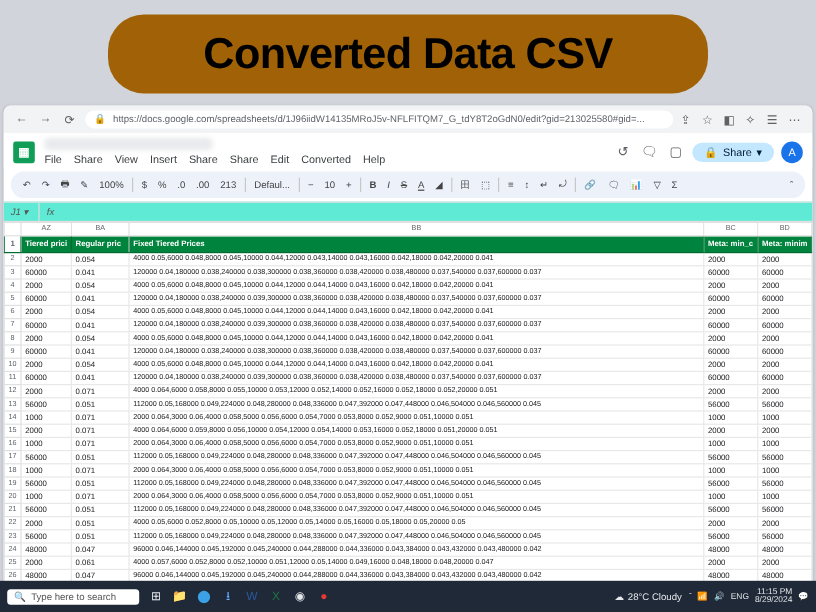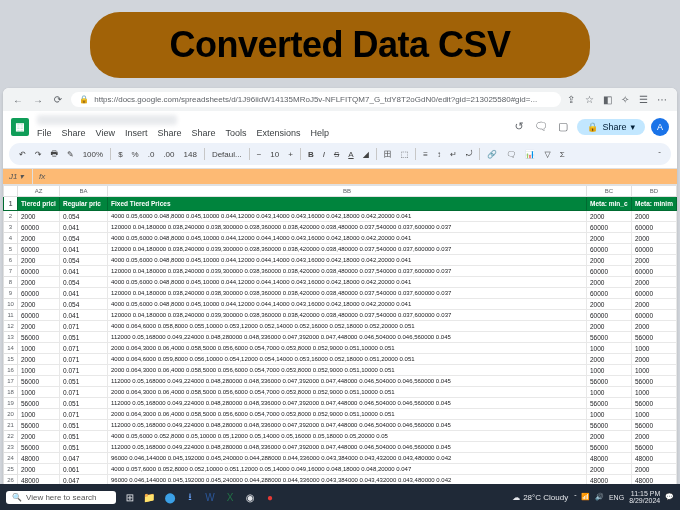--- a/index.html
+++ b/index.html
@@ -140,21 +140,21 @@
     font-size: 8px;
   }
 
   .formula-bar {
     display: flex;
     align-items: center;
     border-top: 1px solid #e0e0e0;
     border-bottom: 1px solid #e0e0e0;
     font-size: 8px;
     color: #555;
-    background:#fdba74;
+    background:#5eead4;
   }
   .formula-bar .cellref {
     width: 30px;
     padding: 3px 6px;
     border-right: 1px solid #e0e0e0;
     font-style: italic;
     display:flex;align-items:center;gap:2px;
   }
   .formula-bar .fx { padding: 3px 6px; flex: 1; font-style: italic; }
 
@@ -296,22 +296,22 @@
     <div class="sheets-logo">▦</div>
     <div class="sheets-title-area">
       <div class="sheets-title-blur"></div>
       <div class="sheets-menu" id="menu">
           <span>File</span>
           <span>Share</span>
           <span>View</span>
           <span>Insert</span>
           <span>Share</span>
           <span>Share</span>
-          <span>Tools</span>
-          <span>Extensions</span>
+          <span>Edit</span>
+          <span>Converted</span>
           <span>Help</span>
         </div>
     </div>
     <div class="sheets-right">
       <span class="icon-btn">↺</span>
       <span class="icon-btn">🗨</span>
       <span class="icon-btn">▢</span>
       <div class="share-btn">
         <span>🔒</span>
         <span>Share</span>
@@ -325,21 +325,21 @@
     <span class="tb">↶</span>
     <span class="tb">↷</span>
     <span class="tb">🖶</span>
     <span class="tb">✎</span>
     <span class="tb zoom">100%</span>
     <span class="sep"></span>
     <span class="tb">$</span>
     <span class="tb">%</span>
     <span class="tb">.0</span>
     <span class="tb">.00</span>
-    <span class="tb">148</span>
+    <span class="tb">213</span>
     <span class="sep"></span>
     <span class="tb fontbox">Defaul...</span>
     <span class="sep"></span>
     <span class="tb">−</span>
     <span class="tb fontsize">10</span>
     <span class="tb">+</span>
     <span class="sep"></span>
     <span class="tb"><b>B</b></span>
     <span class="tb"><i>I</i></span>
     <span class="tb"><s>S</s></span>
@@ -606,21 +606,21 @@
         <div class="tab active">ALL BY CAEI</div>
         <div class="tab">kopie van raabstm</div>
         <div class="tab">kopie van hanigsing Producme</div>
       </div>
   </div>
 </div>
 
 <div class="taskbar">
   <div class="search">
     <span>🔍</span>
-    <span>View here to search</span>
+    <span>Type here to search</span>
   </div>
   <div class="tb-icons">
     <span>⊞</span>
     <span style="color:#ffcc66">📁</span>
     <span style="color:#3ba0e6">⬤</span>
     <span style="color:#6aa7ff">⭳</span>
     <span style="color:#2b579a">W</span>
     <span style="color:#217346">X</span>
     <span>◉</span>
     <span style="color:#e53935">●</span>

